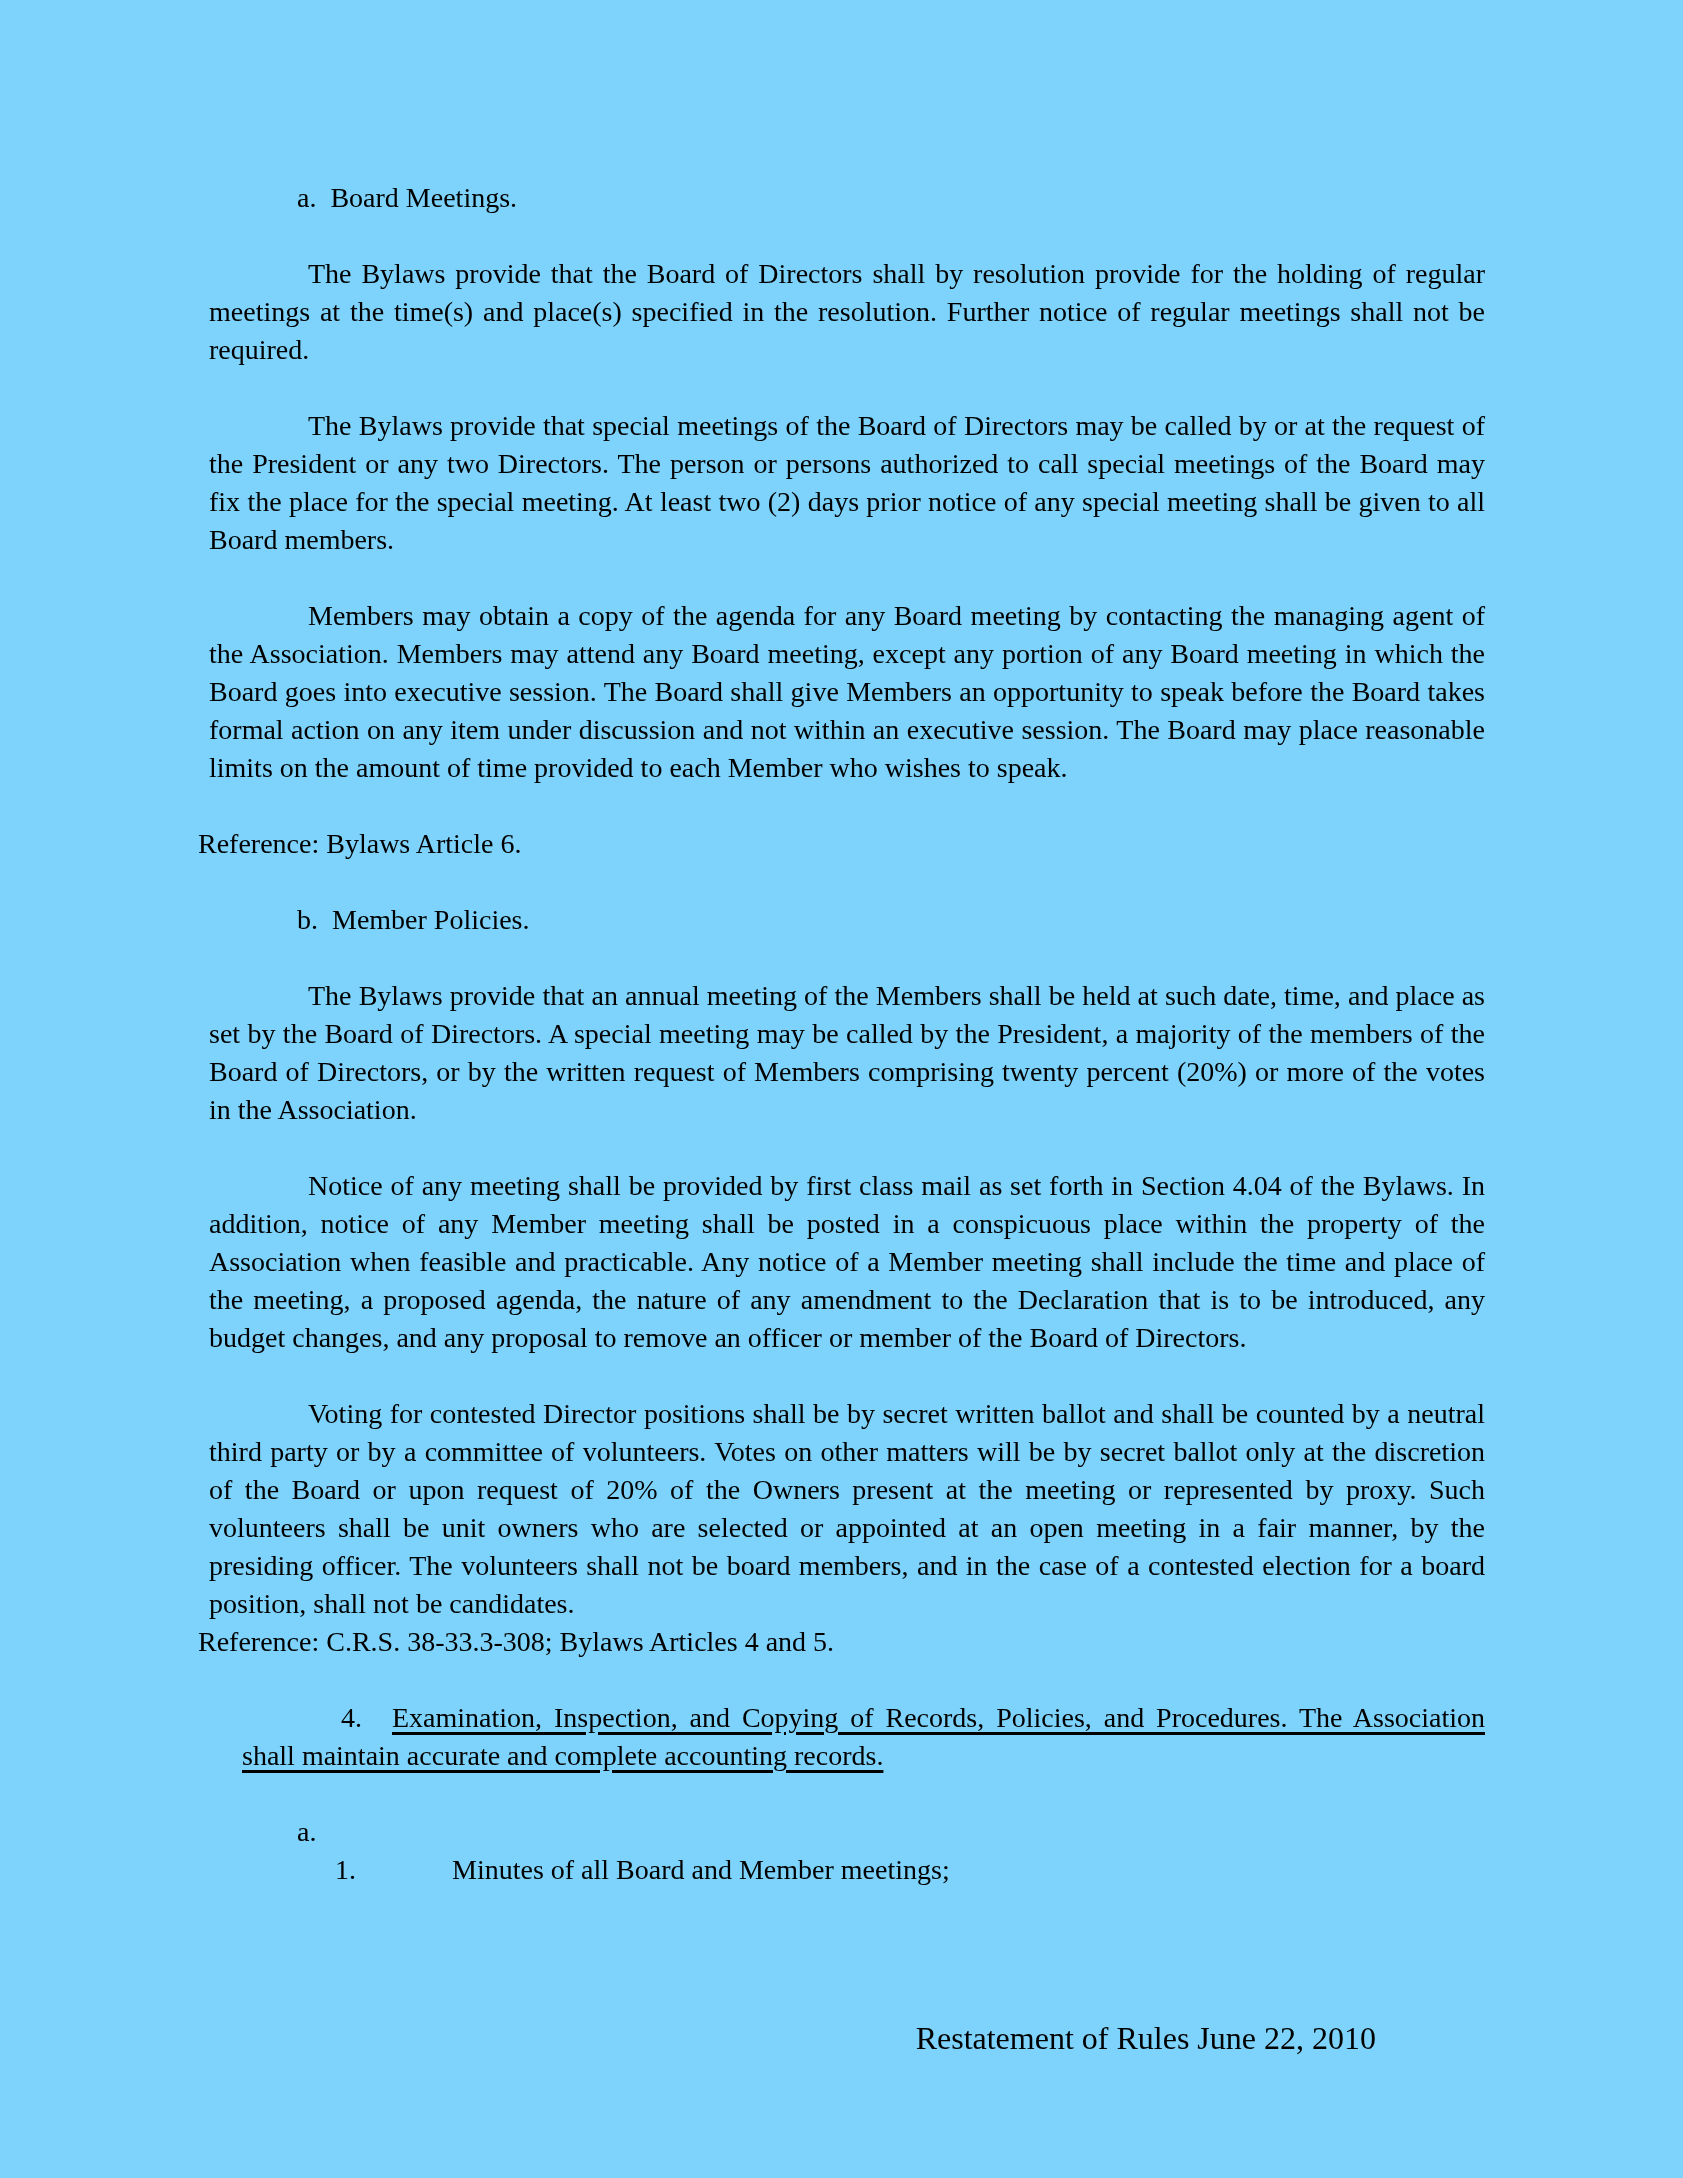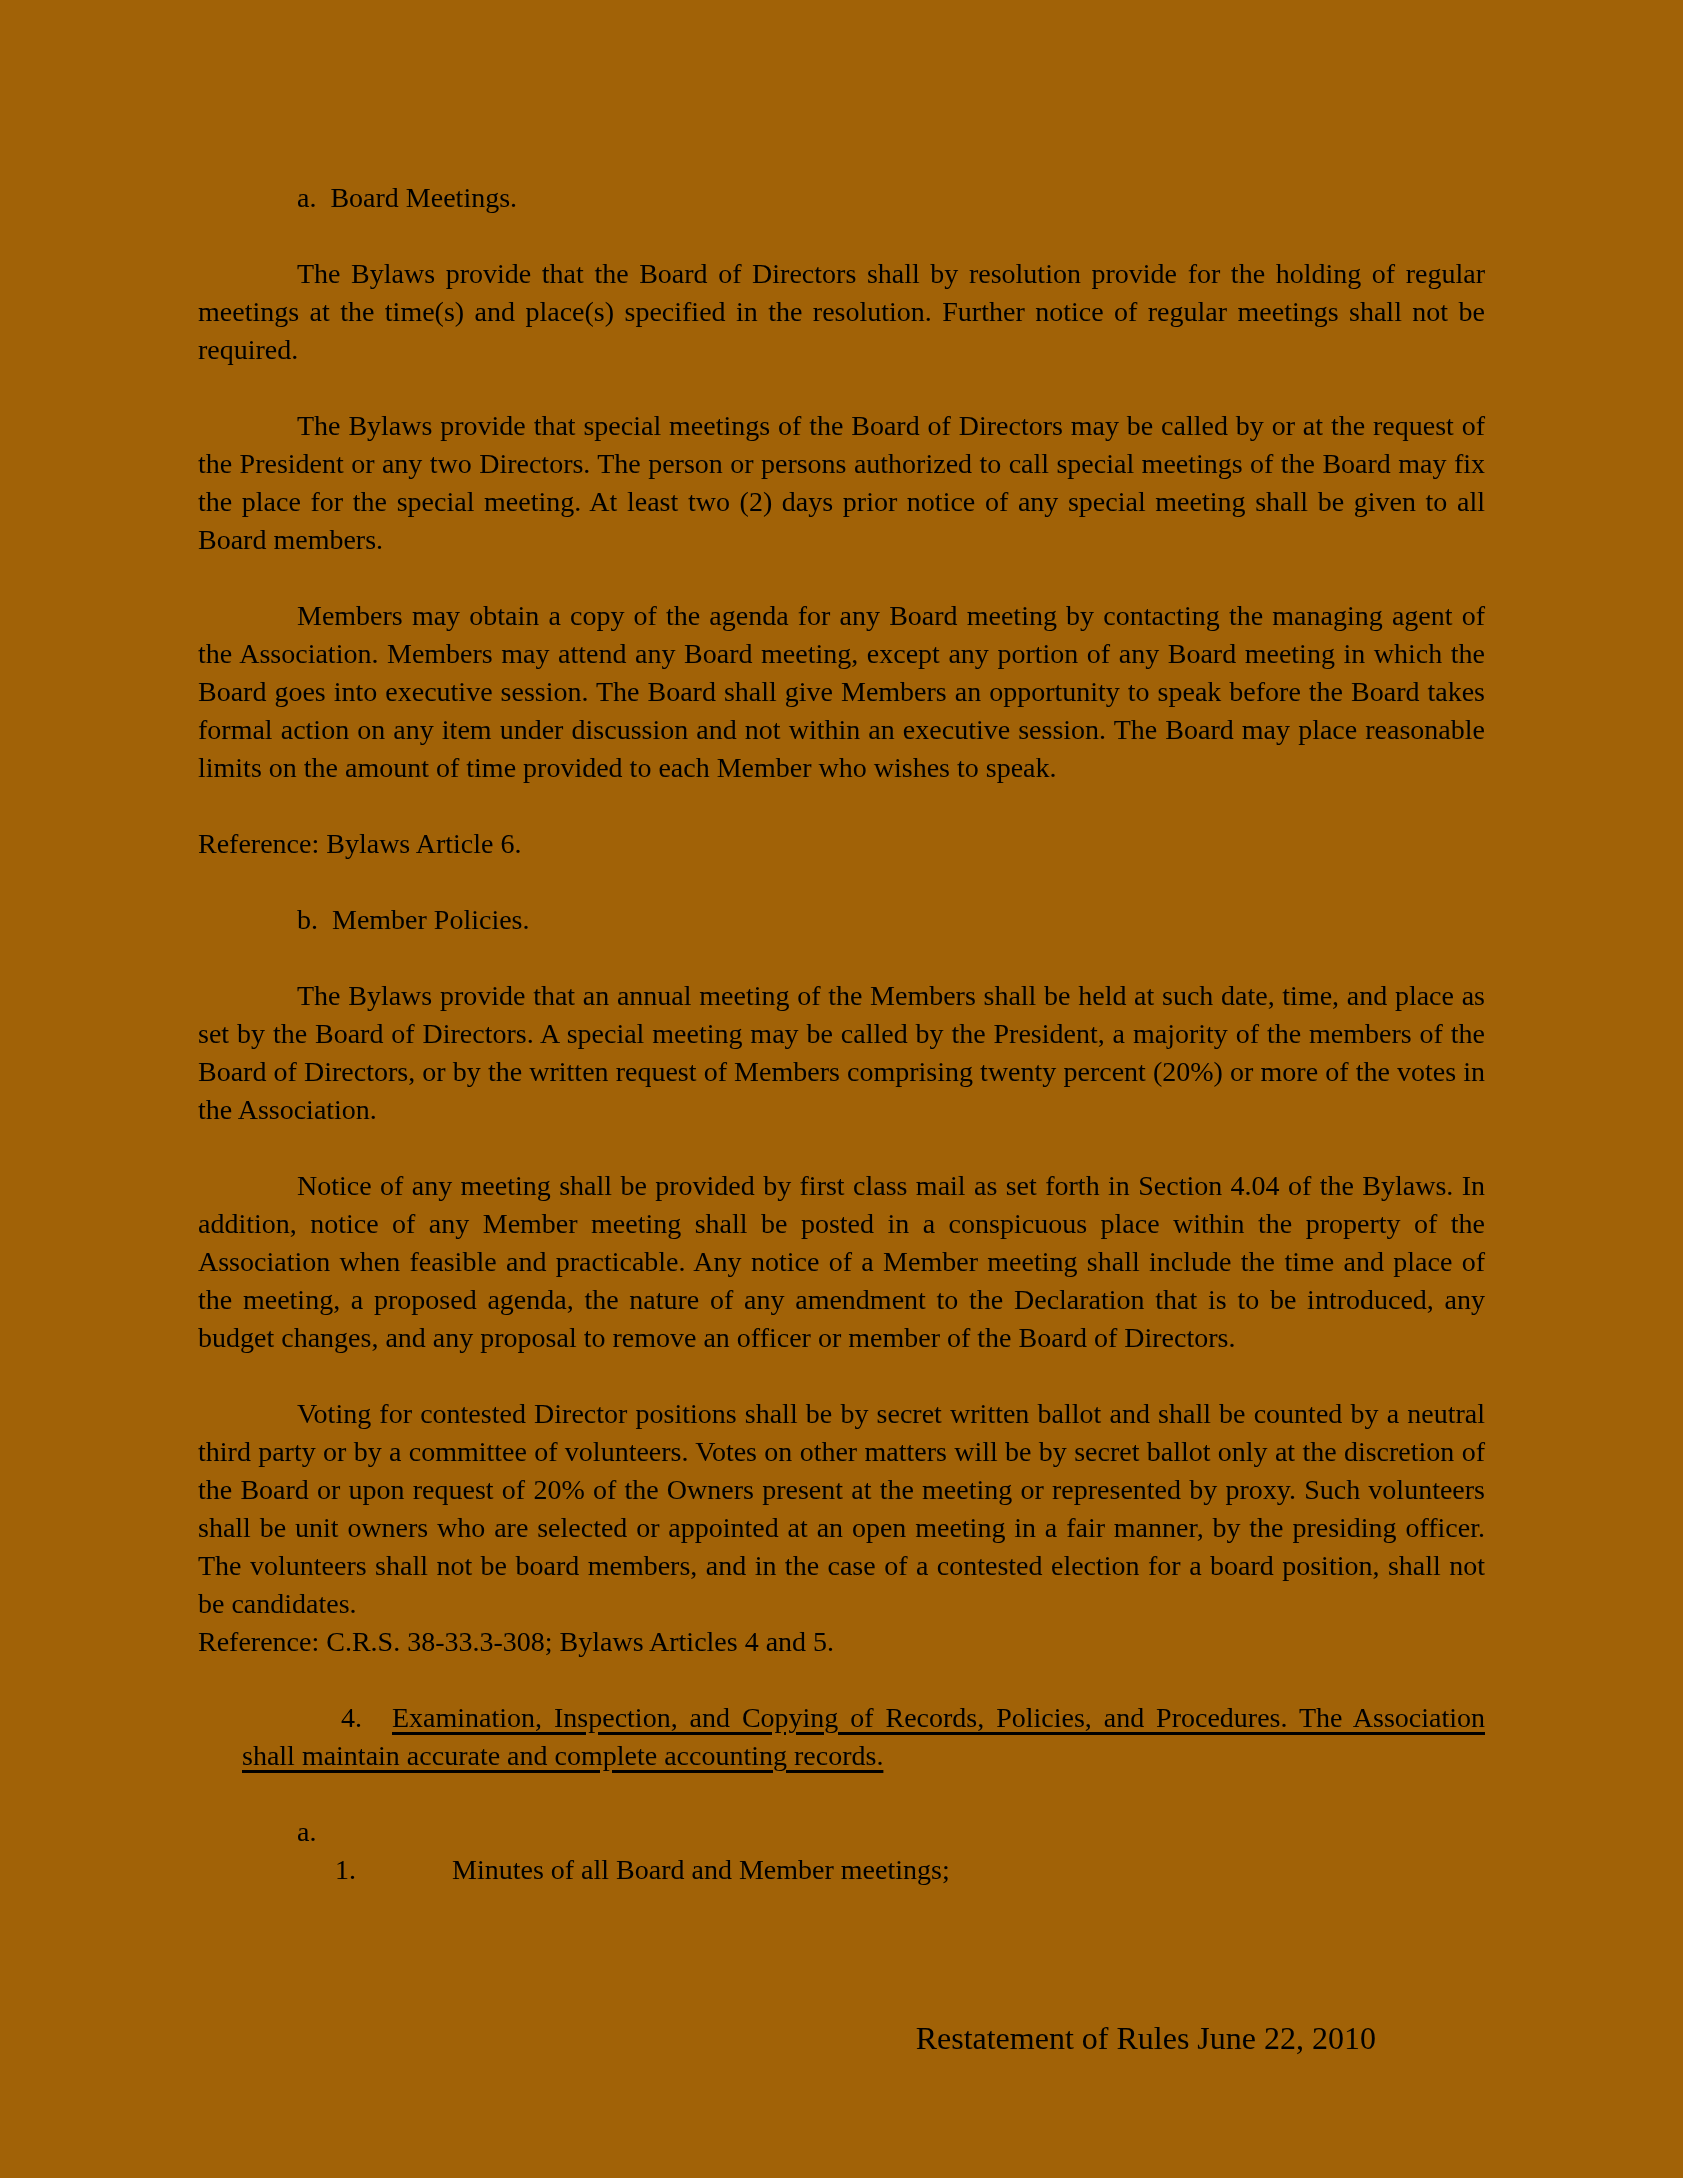--- a/index.html
+++ b/index.html
@@ -4,32 +4,33 @@
 <style>
   html, body { margin: 0; padding: 0; }
   body {
     width: 1683px; height: 2178px;
     background: #ffffff;
     font-family: "Liberation Serif", "DejaVu Serif", serif;
   }
   .page {
     position: absolute; left: 0; top: 0;
     width: 1683px; height: 2178px;
-    background: #a16207; color: #000000;
+    background: #7dd3fc; color: #000000;
     font-size: 28px; line-height: 38px;
   }
   .content {
     position: absolute; left: 198px; top: 179px;
     width: 1287px;
   }
   .block { margin: 0 0 38px 0; }
   .nogap { margin-bottom: 0; }
   .para {
     text-align: justify;
     text-indent: 99px;
+    margin-left: 11px;
   }
   .headline {
     text-align: left;
     text-indent: 99px;
     white-space: pre-wrap;
   }
   .ref {
     text-align: left;
     text-indent: 0;
   }

